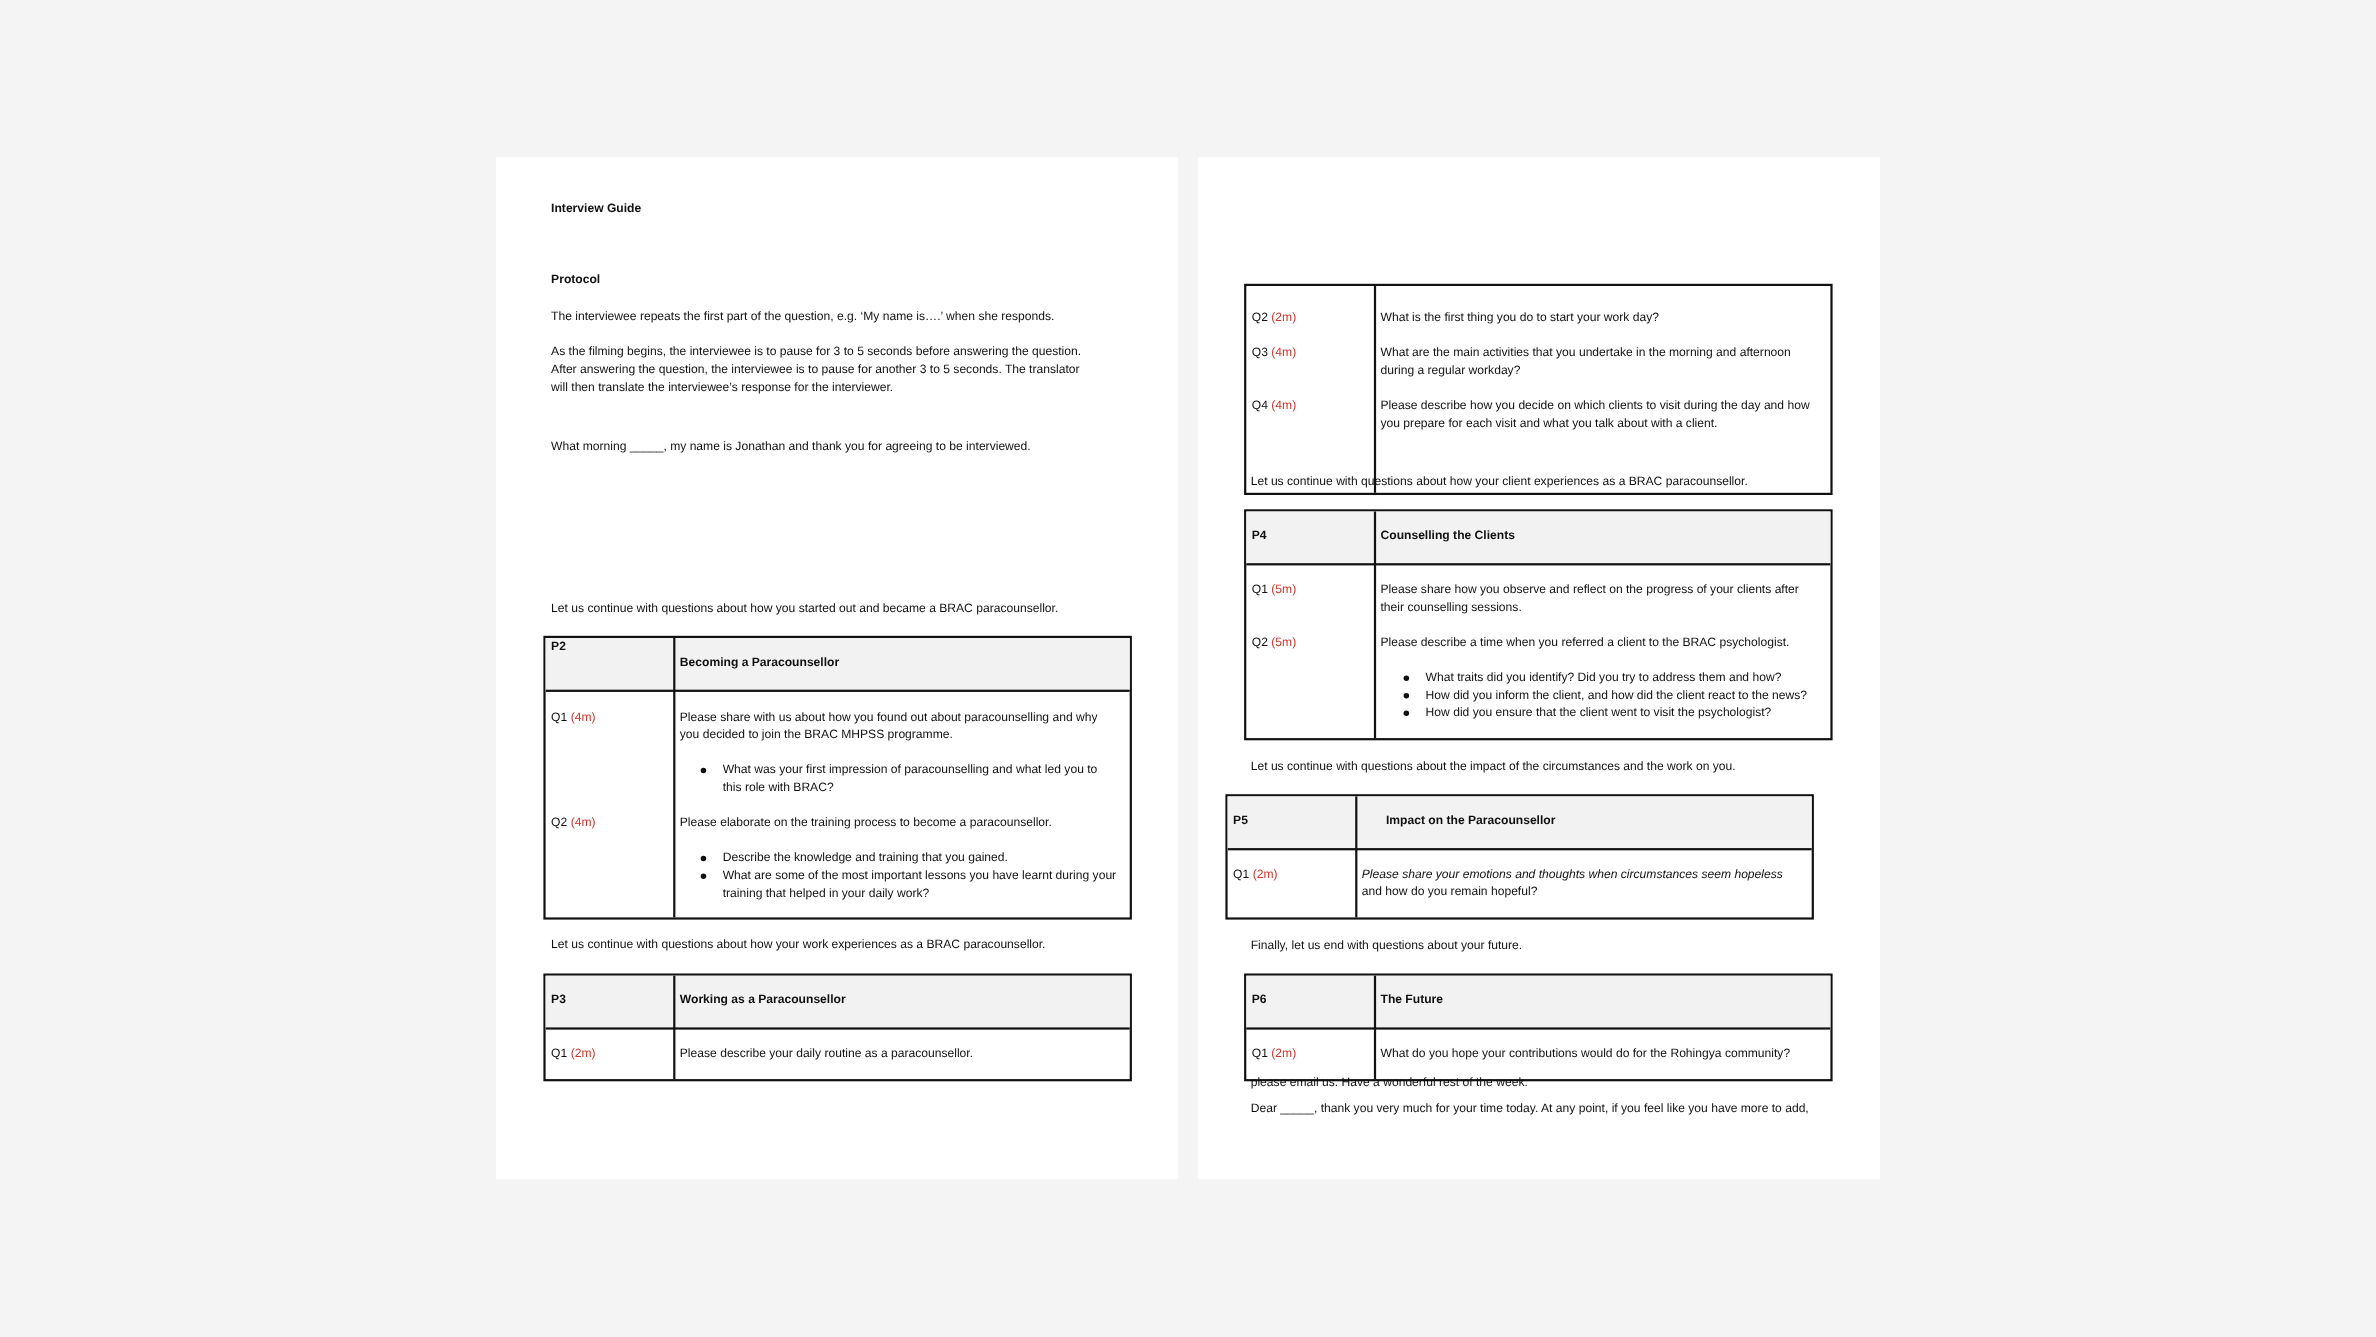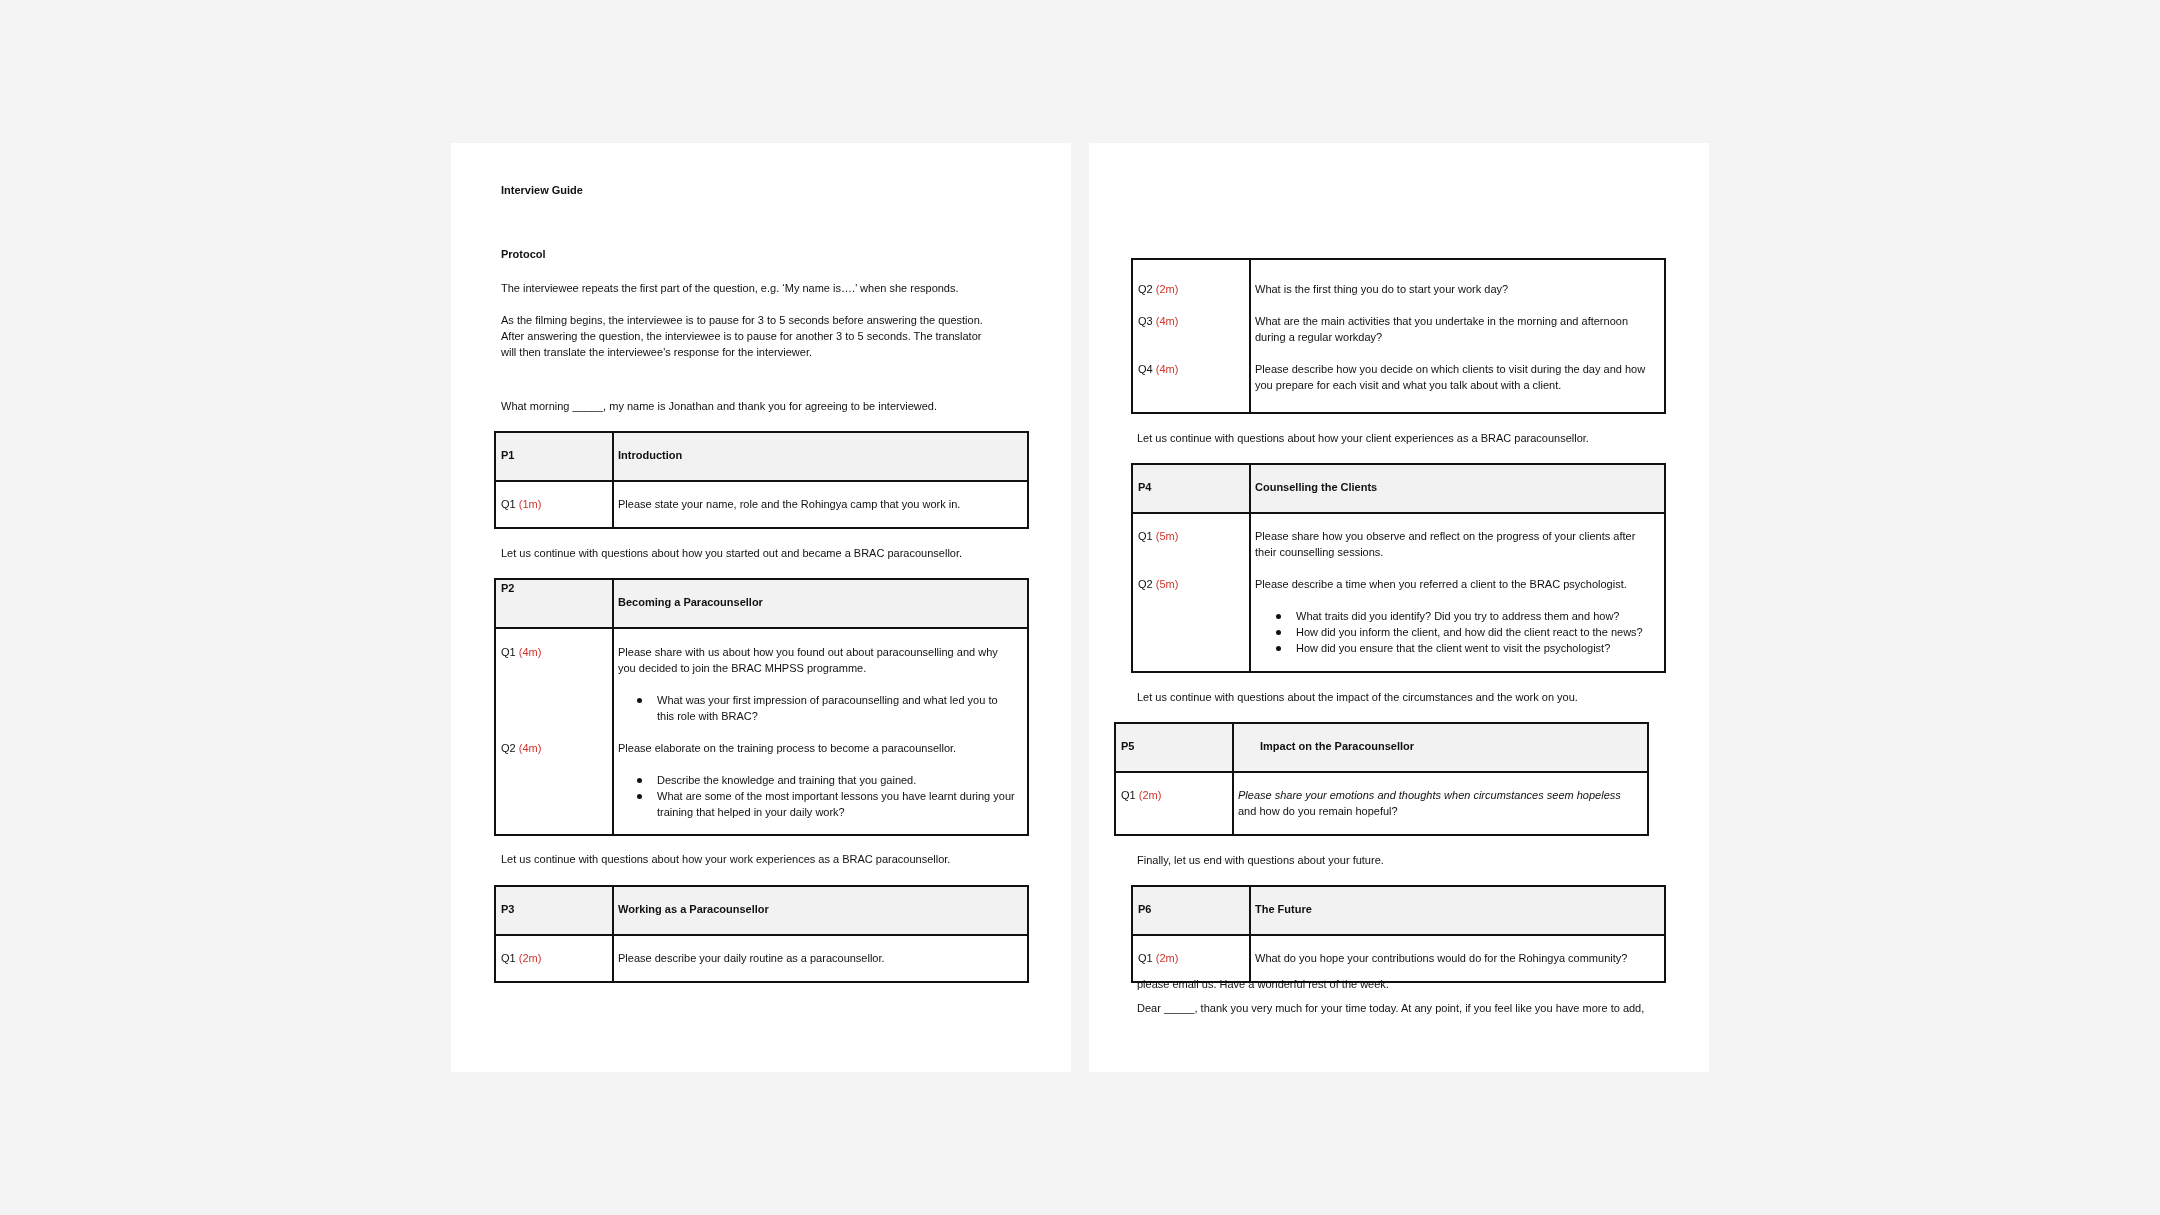--- a/index.html
+++ b/index.html
@@ -75,28 +75,20 @@
 
 <div class="page" id="page-left">
   <div class="txt bold" style="left:50px;top:39px;">Interview Guide</div>
   <div class="txt bold" style="left:50px;top:103px;">Protocol</div>
   <div class="txt" style="left:50px;top:137px;">The interviewee repeats the first part of the question, e.g. ‘My name is….’ when she responds.</div>
   <div class="txt" style="left:50px;top:169px;">As the filming begins, the interviewee is to pause for 3 to 5 seconds before answering the question.</div>
   <div class="txt" style="left:50px;top:185px;">After answering the question, the interviewee is to pause for another 3 to 5 seconds. The translator</div>
   <div class="txt" style="left:50px;top:201px;">will then translate the interviewee’s response for the interviewer.</div>
   <div class="txt" style="left:50px;top:255px;">What morning _____, my name is Jonathan and thank you for agreeing to be interviewed.</div>
 
-  <div class="tbl" style="left:43px;top:288px;width:535px;height:98px;">
-    <div class="hdr" style="height:49px;"></div>
-    <div class="divider" style="left:116px;"></div>
-    <div class="cell-text bold" style="left:5px;top:14px;">P1</div>
-    <div class="cell-text bold" style="left:122px;top:14px;">Introduction</div>
-    <div class="cell-text qid" style="left:5px;top:63px;"><span>Q1</span> <span class="time">(1m)</span></div>
-    <div class="cell-text" style="left:122px;top:63px;">Please state your name, role and the Rohingya camp that you work in.</div>
-  </div>
 
   <div class="txt" style="left:50px;top:402px;">Let us continue with questions about how you started out and became a BRAC paracounsellor.</div>
 
   <div class="tbl" style="left:43px;top:435px;width:535px;height:258px;">
     <div class="hdr" style="height:49px;"></div>
     <div class="divider" style="left:116px;"></div>
     <div class="cell-text bold" style="left:5px;top:0;">P2</div>
     <div class="cell-text bold" style="left:122px;top:14px;">Becoming a Paracounsellor</div>
 
     <div class="cell-text qid" style="left:5px;top:64px;"><span>Q1</span> <span class="time">(4m)</span></div>
@@ -132,21 +124,21 @@
     <div class="divider" style="left:116px;"></div>
     <div class="cell-text bold" style="left:5px;top:14px;">P3</div>
     <div class="cell-text bold" style="left:122px;top:14px;">Working as a Paracounsellor</div>
     <div class="cell-text qid" style="left:5px;top:63px;"><span>Q1</span> <span class="time">(2m)</span></div>
     <div class="cell-text" style="left:122px;top:63px;">Please describe your daily routine as a paracounsellor.</div>
   </div>
 </div>
 
 <div class="page" id="page-right">
 
-  <div class="tbl" style="left:42px;top:115px;width:535px;height:156px;">
+  <div class="tbl" style="left:42px;top:115px;width:535px;height:192px;">
     <div class="divider" style="left:116px;"></div>
     <div class="cell-text qid" style="left:5px;top:21px;"><span>Q2</span> <span class="time">(2m)</span></div>
     <div class="cell-text" style="left:122px;top:21px;">What is the first thing you do to start your work day?</div>
 
     <div class="cell-text qid" style="left:5px;top:53px;"><span>Q3</span> <span class="time">(4m)</span></div>
     <div class="cell-text" style="left:122px;top:53px;">What are the main activities that you undertake in the morning and afternoon</div>
     <div class="cell-text" style="left:122px;top:69px;">during a regular workday?</div>
 
     <div class="cell-text qid" style="left:5px;top:101px;"><span>Q4</span> <span class="time">(4m)</span></div>
     <div class="cell-text" style="left:122px;top:101px;">Please describe how you decide on which clients to visit during the day and how</div>

